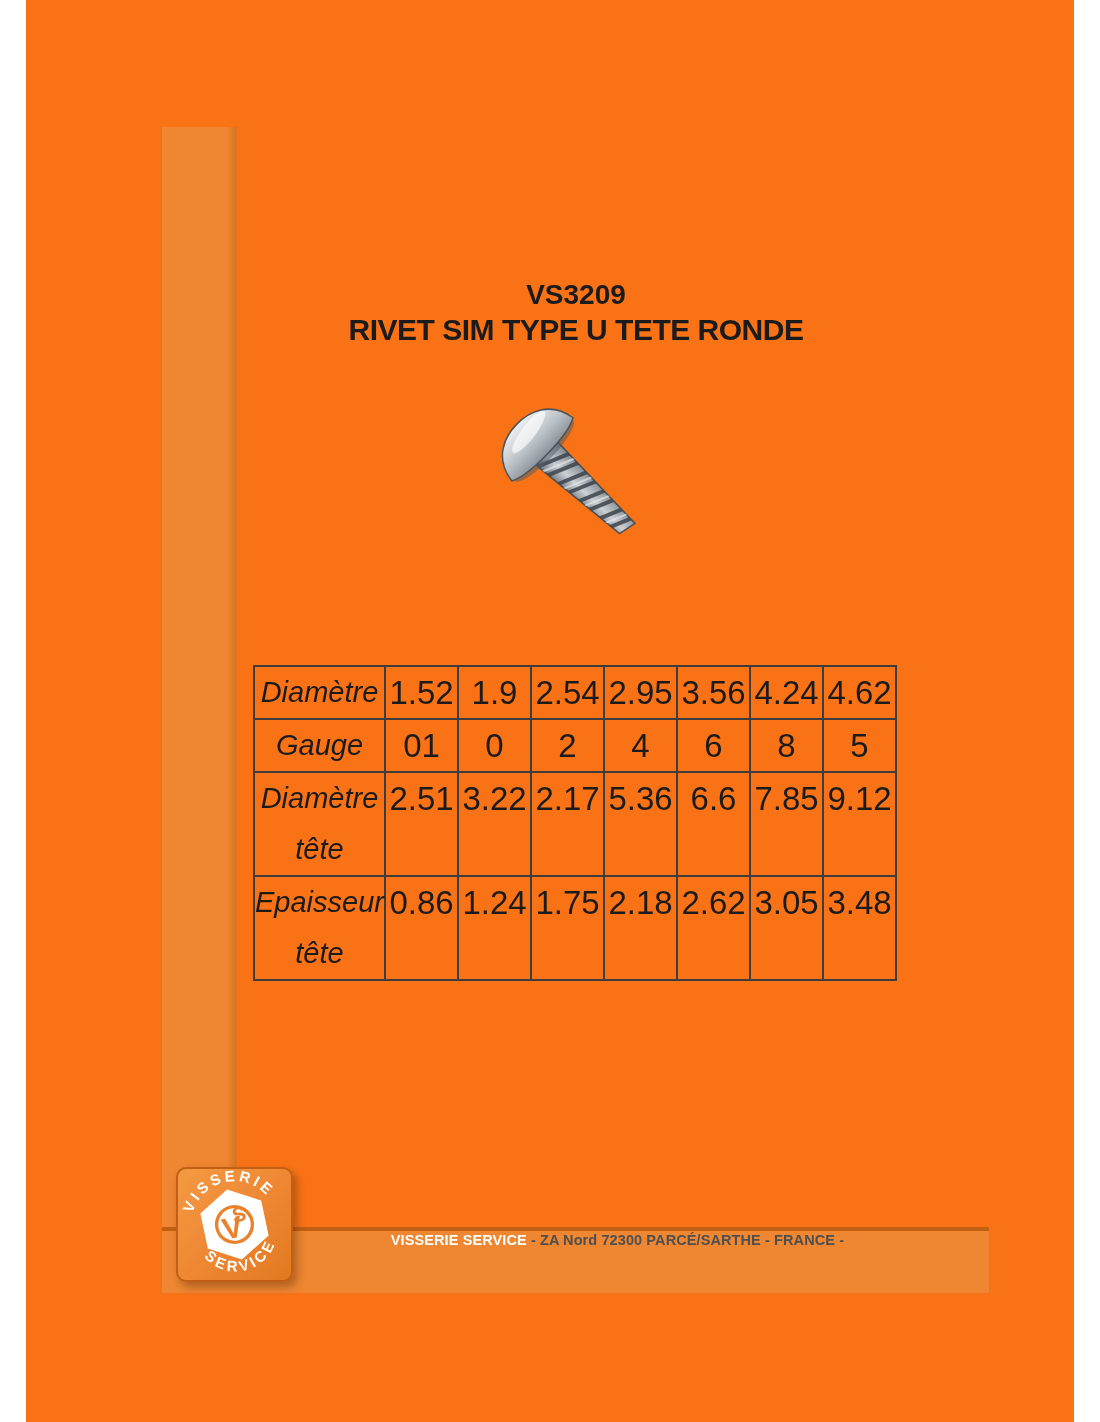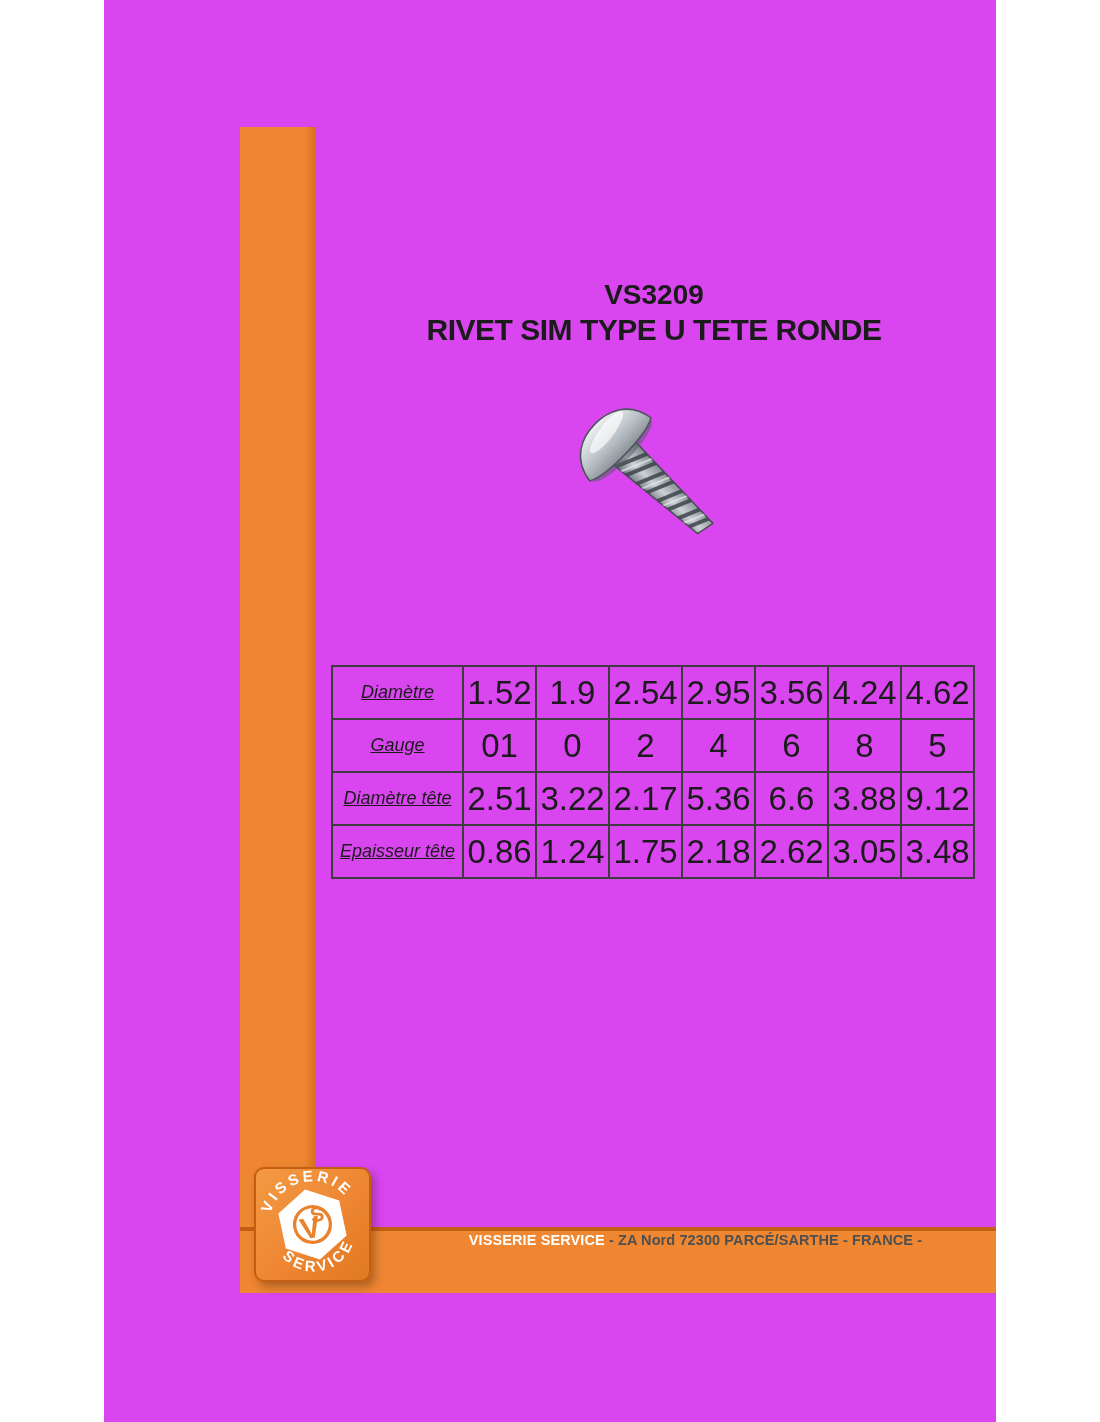--- a/index.html
+++ b/index.html
@@ -1,17 +1,17 @@
 <!DOCTYPE html>
 <html style="--orange: #EE8632; --orange-dark: #C35F12; --orange-edge: #D9731C; --table-border: #3D3D3D; --footer-dark: #4F4F4F;"><head>
 <meta charset="utf-8">
 <style>
   html,body{margin:0;padding:0;background:#ffffff;}
   .page{
-    position:relative;width:892px;height:1422px;background:#d946ef;
+    position:relative;width:1048px;height:1422px;background:#f97316;
     margin:0 auto;overflow:hidden;
     font-family:"Liberation Sans","DejaVu Sans",sans-serif;color:#1b1b1b;
   }
   
   .vbar{
     position:absolute;left:136px;top:127px;width:75px;height:1166px;
     background:linear-gradient(90deg,var(--orange,#EE8632) 0%,var(--orange,#EE8632) 86%,var(--orange-edge,#D9731C) 100%);
   }
   
   .titles{position:absolute;left:0;top:279px;width:1100px;text-align:center;}
@@ -19,21 +19,21 @@
   .name{margin-top:2px;font-size:30px;font-weight:bold;letter-spacing:-0.5px;}
   
   .photo{position:absolute;left:452px;top:398px;width:230px;height:180px;}
   .photo svg{width:100%;height:100%;display:block;}
   
   .spec{position:absolute;left:227px;top:665px;border-collapse:collapse;table-layout:fixed;}
   .spec td{
     border:2px solid var(--table-border,#3D3D3D);
     text-align:center;vertical-align:top;padding:0;line-height:51px;
   }
-  .label-cell{width:129px;font-style:italic;font-size:18px;font-weight:400;padding:0 2px;text-decoration:underline;}
+  .label-cell{width:129px;font-style:italic;font-size:29px;font-weight:400;padding:0 2px;}
   .value-cell{width:71px;font-weight:normal;font-size:33px;}
   
   .footer-bar{
     position:absolute;left:136px;top:1227px;width:827px;height:66px;box-sizing:border-box;
     background:var(--orange,#EE8632);
     border-top:4px solid var(--orange-dark,#C35F12);
     text-align:center;padding-top:0;padding-left:84px;
     font-weight:bold;font-size:14.5px;line-height:19px;letter-spacing:0.1px;
   }
   .f-light{color:#ffffff;}
@@ -127,21 +127,21 @@
           <td class="value-cell">8</td>
           <td class="value-cell">5</td>
         </tr>
         <tr>
           <td class="label-cell">Diamètre tête</td>
           <td class="value-cell">2.51</td>
           <td class="value-cell">3.22</td>
           <td class="value-cell">2.17</td>
           <td class="value-cell">5.36</td>
           <td class="value-cell">6.6</td>
-          <td class="value-cell">3.88</td>
+          <td class="value-cell">7.85</td>
           <td class="value-cell">9.12</td>
         </tr>
         <tr>
           <td class="label-cell">Epaisseur tête</td>
           <td class="value-cell">0.86</td>
           <td class="value-cell">1.24</td>
           <td class="value-cell">1.75</td>
           <td class="value-cell">2.18</td>
           <td class="value-cell">2.62</td>
           <td class="value-cell">3.05</td>

